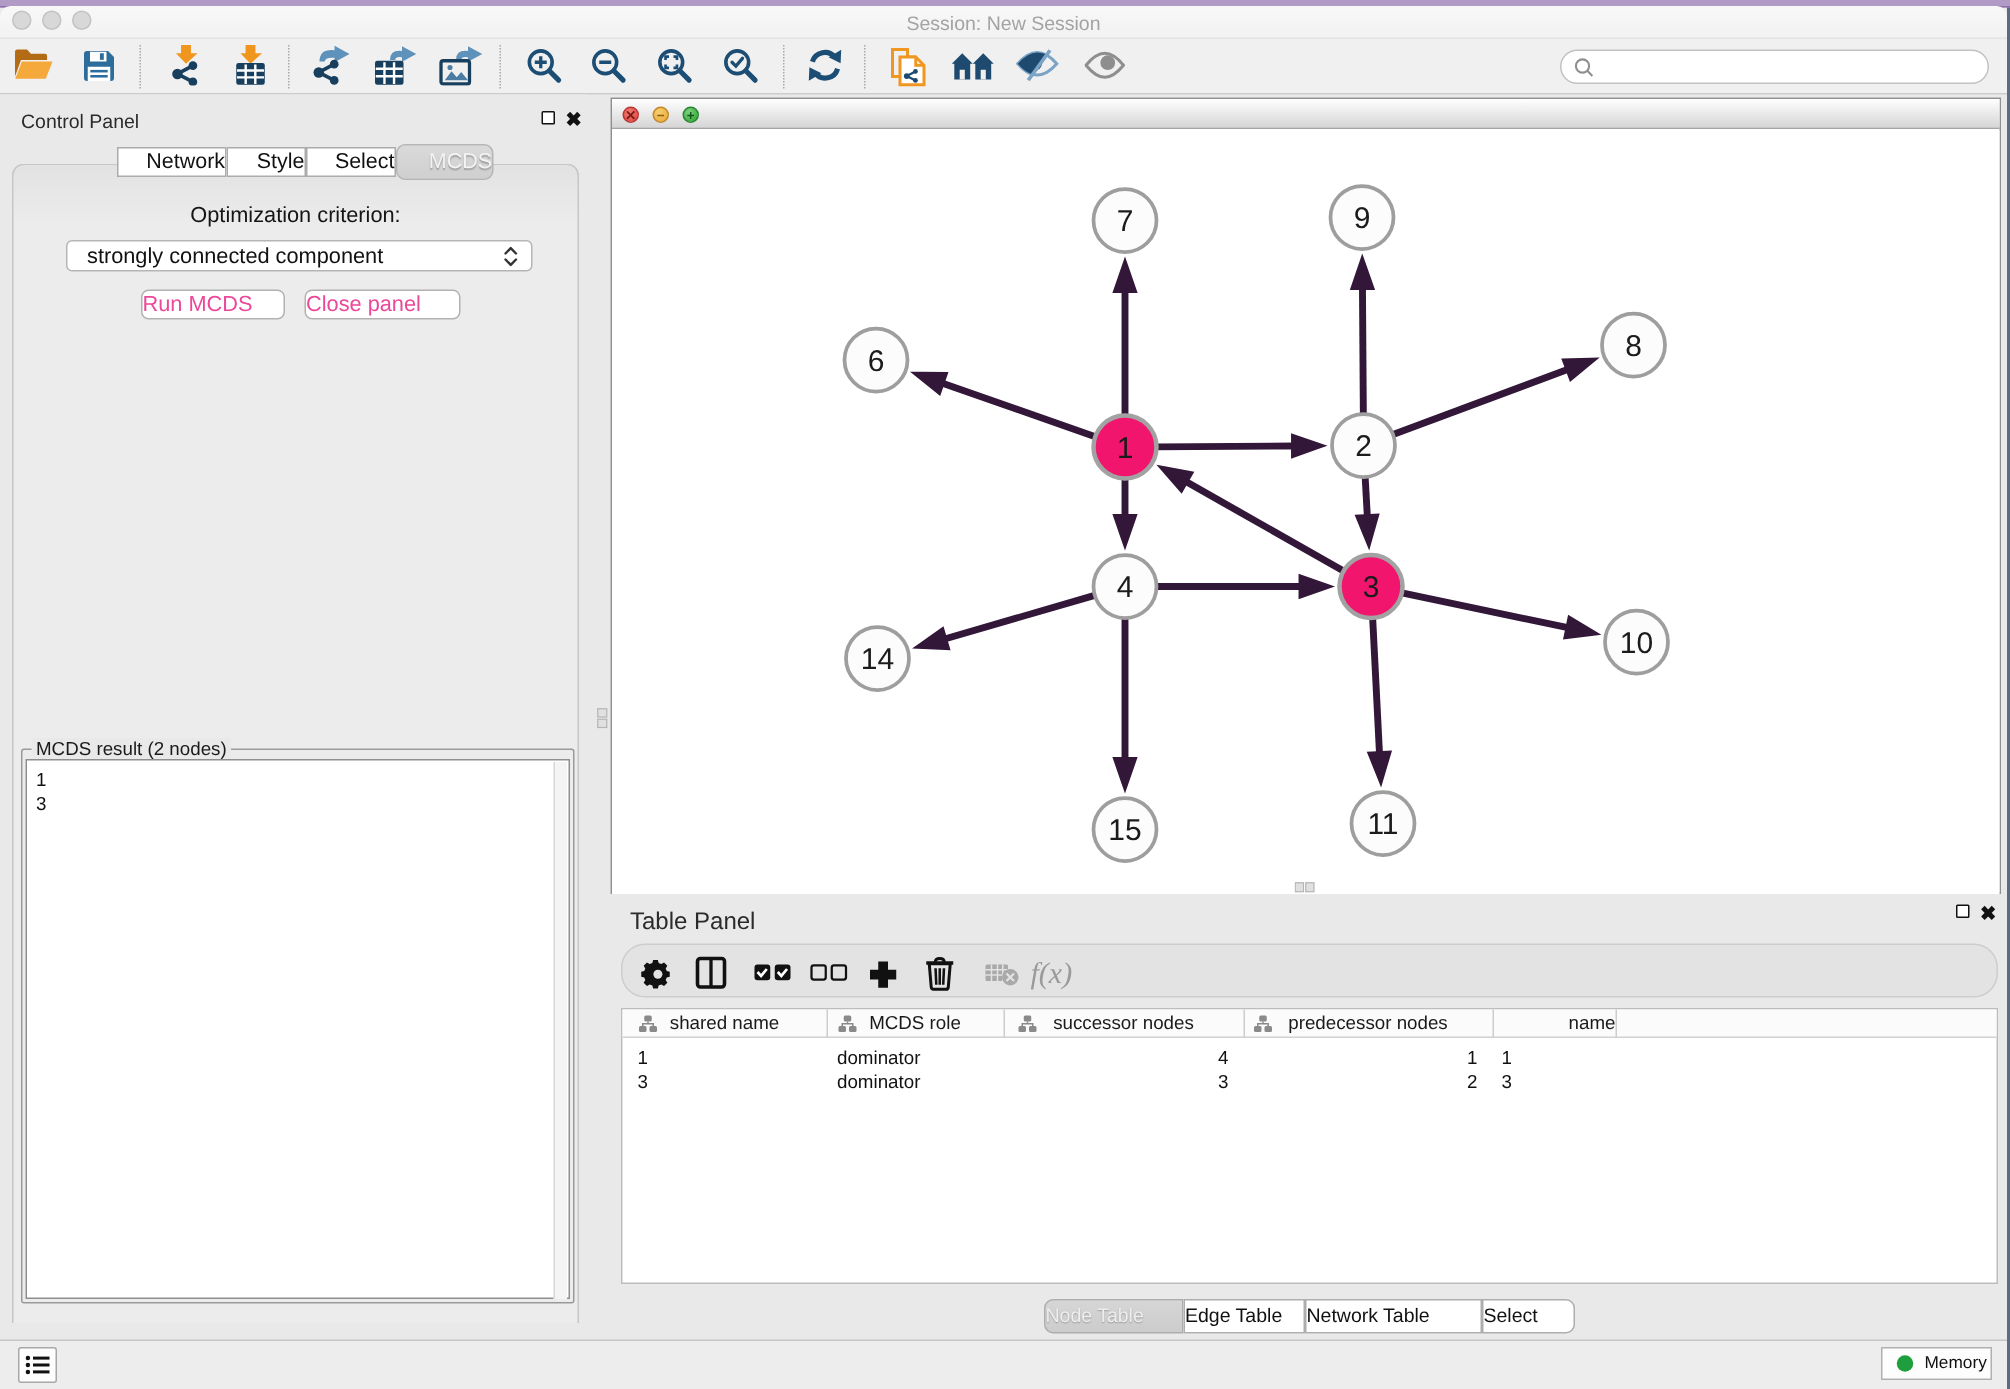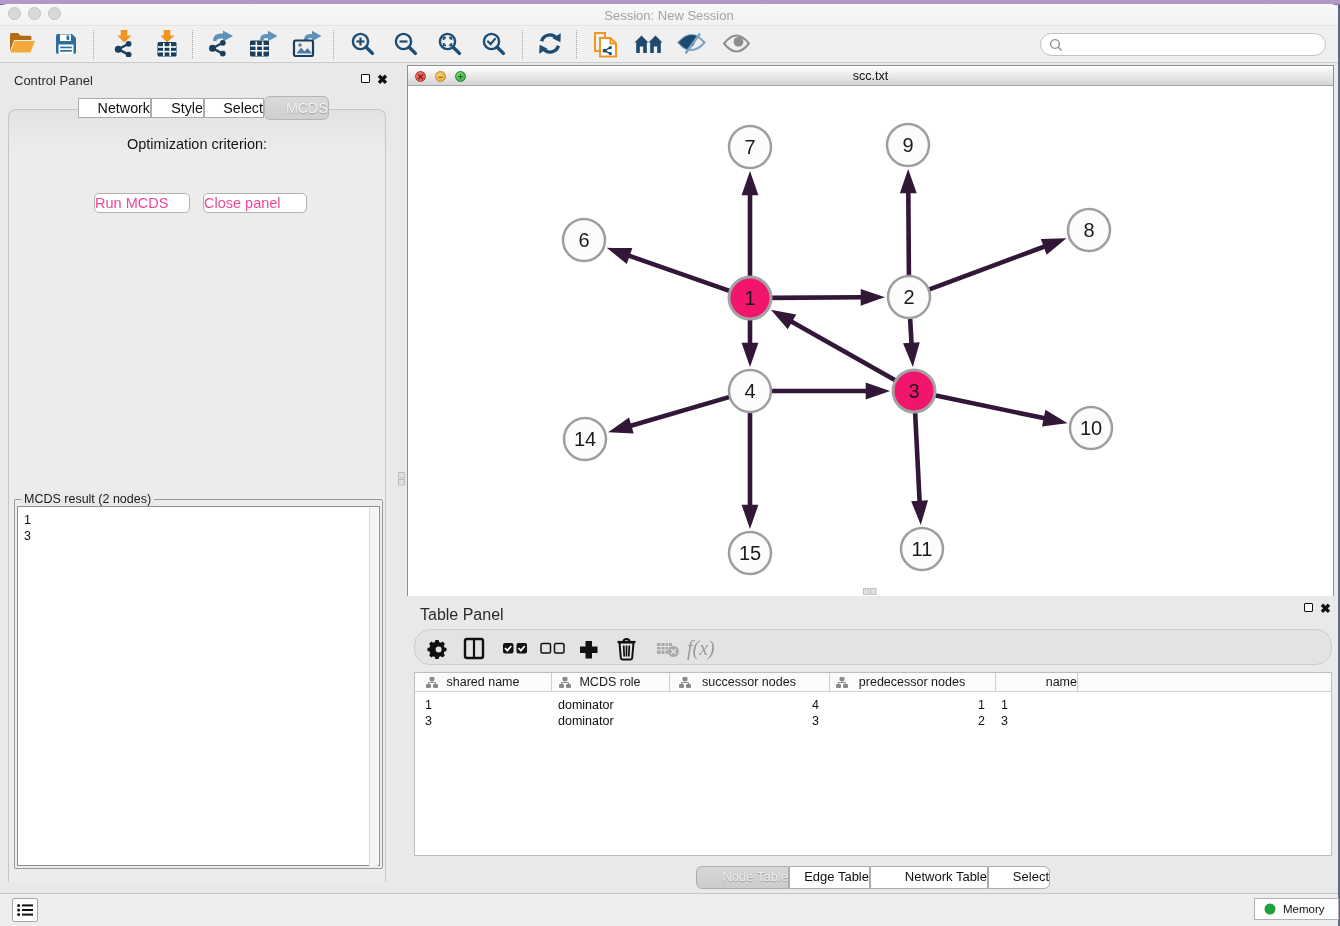--- a/index.html
+++ b/index.html
@@ -42,26 +42,26 @@
 
 #tpanel{position:absolute;left:407px;top:596px;width:931px;height:297px;background:#e9e9e9}
 #tp-title{position:absolute;left:13px;top:10px;font-size:16px;color:#2b2b2b}
 #tp-toolbar{position:absolute;left:7px;top:33px;width:918px;height:36px;background:#e3e3e3;border:1px solid #cdcdcd;border-radius:16px}
 #tbl{position:absolute;left:7px;top:76px;width:918px;height:184px;background:#fff;border:1px solid #bdbdbd}
 #tblhead{position:absolute;left:0;top:0;width:916px;height:19px;background:#fbfbfb;border-bottom:1px solid #d2d2d2;font-size:12.5px;color:#1a1a1a}
 .th{position:absolute;top:2px;text-align:center}
 .colsep{position:absolute;top:0;height:19px;width:0;border-left:1px solid #cdcdcd}
 .cell{position:absolute;font-size:12.5px;color:#111}
 .tabrow2{font-size:13px}
-.btab{position:absolute;top:0;height:23px;background:#fff;border:1px solid #adadad;text-align:right;line-height:20px;color:#111}
+.btab{position:absolute;top:0;height:23px;background:#fff;border:1px solid #adadad;text-align:left;line-height:20px;color:#111}
 .btabsel{background:linear-gradient(#d6d6d6,#cccccc);color:#eeeeee;text-shadow:0 1px 1px #999}
 
 #statusbar{position:absolute;left:0;top:893px;width:1338px;height:33px;background:#ededed;border-top:1px solid #c6c6c6}
 #listbtn{position:absolute;left:12px;top:4px;width:26px;height:24px;background:#fdfdfd;border:1px solid #a8a8a8;border-radius:2px}
-#membtn{position:absolute;left:1254px;top:4px;width:85px;height:22px;background:#fdfdfd;border:1px solid #b0b0b0;font-size:11.5px;color:#111}
+#membtn{position:absolute;left:1254px;top:4px;width:74px;height:22px;background:#fdfdfd;border:1px solid #b0b0b0;font-size:11.5px;color:#111}
 </style></head>
 <body>
 <div id="app">
 <div id="rightstrip"></div>
 <div id="deskstrip"></div>
 <div id="titlebar">
   <div class="tl" style="left:8px"></div>
   <div class="tl" style="left:28px"></div>
   <div class="tl" style="left:48px"></div>
   <div id="wtitle">Session: New Session</div>
@@ -198,37 +198,42 @@
   <div class="flticon" style="left:361px;top:11px"></div>
   <div class="xicon" style="left:377px;top:12px">✖</div>
   <div id="cp-content"></div>
   <div class="tabrow">
     <div class="tab" style="left:78px;top:35px;width:73px">Network</div>
     <div class="tab" style="left:151px;top:35px;width:53px">Style</div>
     <div class="tab" style="left:204px;top:35px;width:60px">Select</div>
     <div class="tab tabsel" style="left:264px;top:33px;width:65px">MCDS</div>
   </div>
   <div id="optlabel">Optimization criterion:</div>
+  <div id="combo">strongly connected component
+    <svg width="11" height="14" style="position:absolute;right:8px;top:3px" viewBox="0 0 11 14">
+          <path d="M2 5 L5.5 1.4 L9 5" fill="none" stroke="#333" stroke-width="1.6" stroke-linecap="round" stroke-linejoin="round"></path>
+          <path d="M2 9 L5.5 12.6 L9 9" fill="none" stroke="#333" stroke-width="1.6" stroke-linecap="round" stroke-linejoin="round"></path>
+        </svg>
+  </div>
   <div class="btn" style="left:94px;width:96px">Run MCDS</div>
   <div class="btn" style="left:203px;width:104px">Close panel</div>
   <div id="mcdsbox">
     <div id="mcdsinner">
       <div id="mcdstext">1<br>3</div>
       <div id="mcdssb"></div>
     </div>
     <div id="mcdslegend">MCDS result (2 nodes)</div>
   </div>
 </div>
 
 <div id="netwin">
   <div id="nettb">
     <div class="mtl" style="left:7px;background:radial-gradient(circle at 35% 30%,#f07a72,#dd4441);border:1px solid #b93632;color:#7e1a14">✕</div>
     <div class="mtl" style="left:27px;background:radial-gradient(circle at 35% 30%,#f5ce71,#e8a833);border:1px solid #c2882a;color:#8a5d10">−</div>
     <div class="mtl" style="left:47px;background:radial-gradient(circle at 35% 30%,#7ed07f,#2da333);border:1px solid #27862c;color:#0f5c14">+</div>
-    <div id="nettitle">scc.txt</div>
   </div>
   <div id="netcanvas">
   <svg width="925" height="509" viewBox="0 0 925 509" style="position:absolute;left:0;top:0">
     <g stroke="#321739" stroke-width="4.6" fill="#321739">
       <line x1="342.0" y1="190.0" x2="342.0" y2="106.0"></line>
             <polygon points="342.0,91.0 347.2,106.0 336.8,106.0"></polygon>
       <line x1="322.2" y1="204.1" x2="219.4" y2="168.2"></line>
             <polygon points="205.3,163.2 221.1,163.3 217.7,173.1"></polygon>
       <line x1="363.0" y1="210.9" x2="455.0" y2="210.3"></line>
             <polygon points="470.0,210.2 455.0,215.5 455.0,205.1"></polygon>

